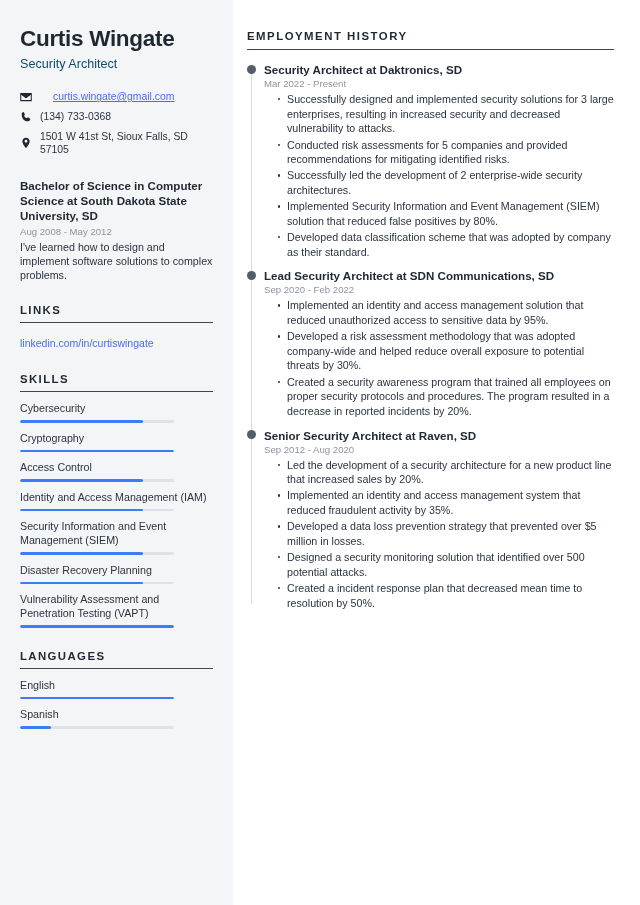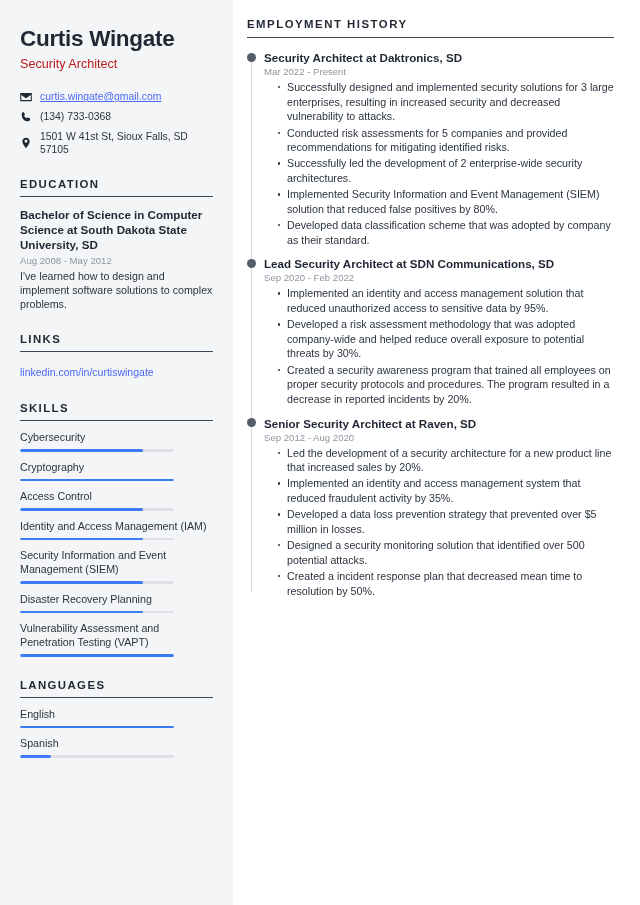--- a/index.html
+++ b/index.html
@@ -28,21 +28,21 @@
   .name {
     font-size: 22.5px;
     font-weight: bold;
     letter-spacing: -0.3px;
     color: #1f2733;
     line-height: 1.15;
   }
   .job-title {
     margin-top: 5px;
     font-size: 12.6px;
-    color: #b91c1c;
+    color: #0c4a6e;
     font-weight: normal;
   }
 
   .contact-list { margin-top: 19px; }
   .contact-row {
     display: flex;
     align-items: center;
     gap: 8px;
     margin-bottom: 6px;
     min-height: 14px;
@@ -55,20 +55,21 @@
   }
   .contact-ico svg { display: block; }
   .contact-text {
     font-size: 10.4px;
     color: #2b3440;
     line-height: 1.25;
   }
   .contact-text.link {
     color: #4a69f4;
     text-decoration: underline;
+    margin-left: 13px;
   }
 
   .side-sec { margin-top: 22px; }
   .side-sec-title {
     font-size: 11.4px;
     font-weight: bold;
     letter-spacing: 1.4px;
     color: #1f2733;
     text-transform: uppercase;
     padding-bottom: 6px;
@@ -118,21 +119,21 @@
   .bar-fill {
     position: absolute;
     left: 0; top: 0; bottom: 0;
     background: #3d7bf7;
     border-radius: 2px;
   }
 
   
   .main {
     flex: 1 1 auto;
-    padding: 18px 26px 20px 14px;
+    padding: 30px 26px 20px 14px;
   }
   .main-sec-title {
     font-size: 11.4px;
     font-weight: bold;
     letter-spacing: 1.5px;
     color: #1f2733;
     text-transform: uppercase;
     padding-bottom: 7px;
     border-bottom: 1.3px solid #3c4654;
     margin-bottom: 12px;
@@ -231,21 +232,20 @@
           <span class="contact-ico">
             <svg width="12" height="12" viewBox="0 0 16 16" fill="currentColor">
               <path d="M8 .9C5.3.9 3.1 3.1 3.1 5.8c0 3.6 4.9 9.3 4.9 9.3s4.9-5.7 4.9-9.3C12.9 3.1 10.7.9 8 .9zm0 6.7a1.9 1.9 0 1 1 0-3.8 1.9 1.9 0 0 1 0 3.8z"></path>
             </svg>
           </span>
           <span class="contact-text">1501 W 41st St, Sioux Falls, SD 57105</span>
         </div>
       </div>
 
     <section class="side-sec">
-      <div class="side-sec-title">Education</div>
       <div class="edu-deg">Bachelor of Science in Computer Science at South Dakota State University, SD</div>
       <div class="edu-date">Aug 2008 - May 2012</div>
       <div class="edu-desc">I've learned how to design and implement software solutions to complex problems.</div>
     </section>
 
     <section class="side-sec">
       <div class="side-sec-title">Links</div>
       <div id="links-list"><span class="link-item">linkedin.com/in/curtiswingate</span></div>
     </section>
 

